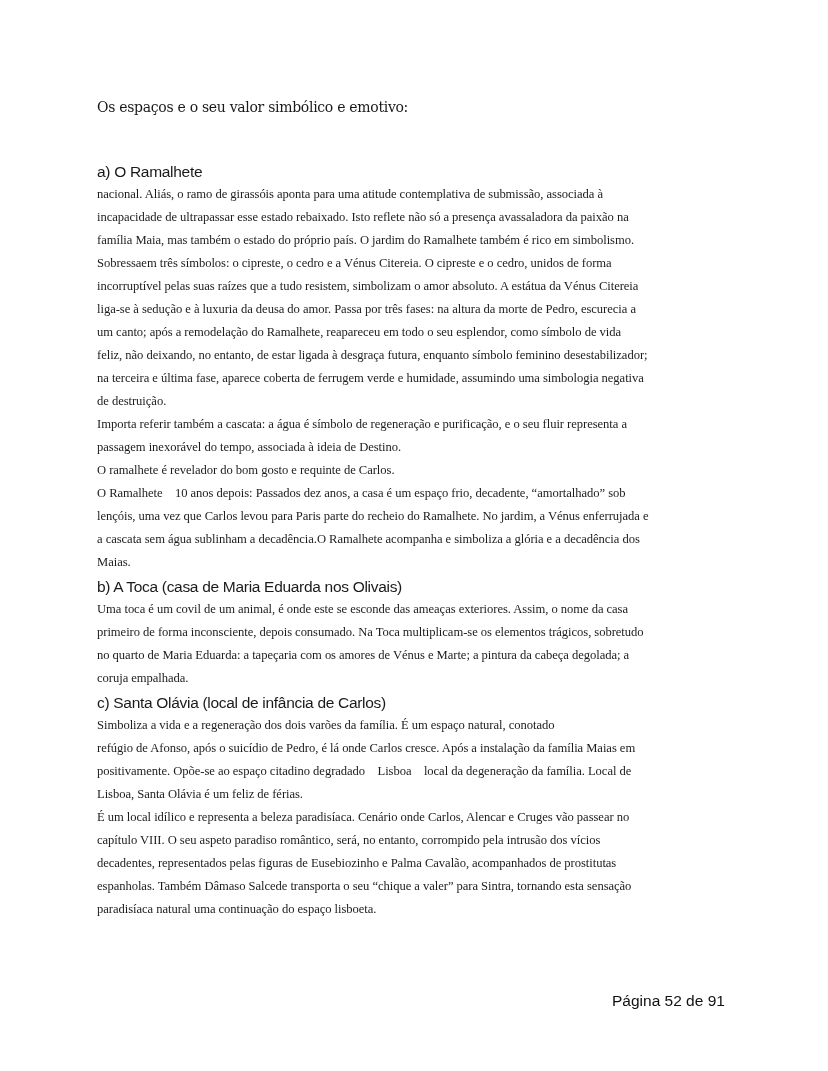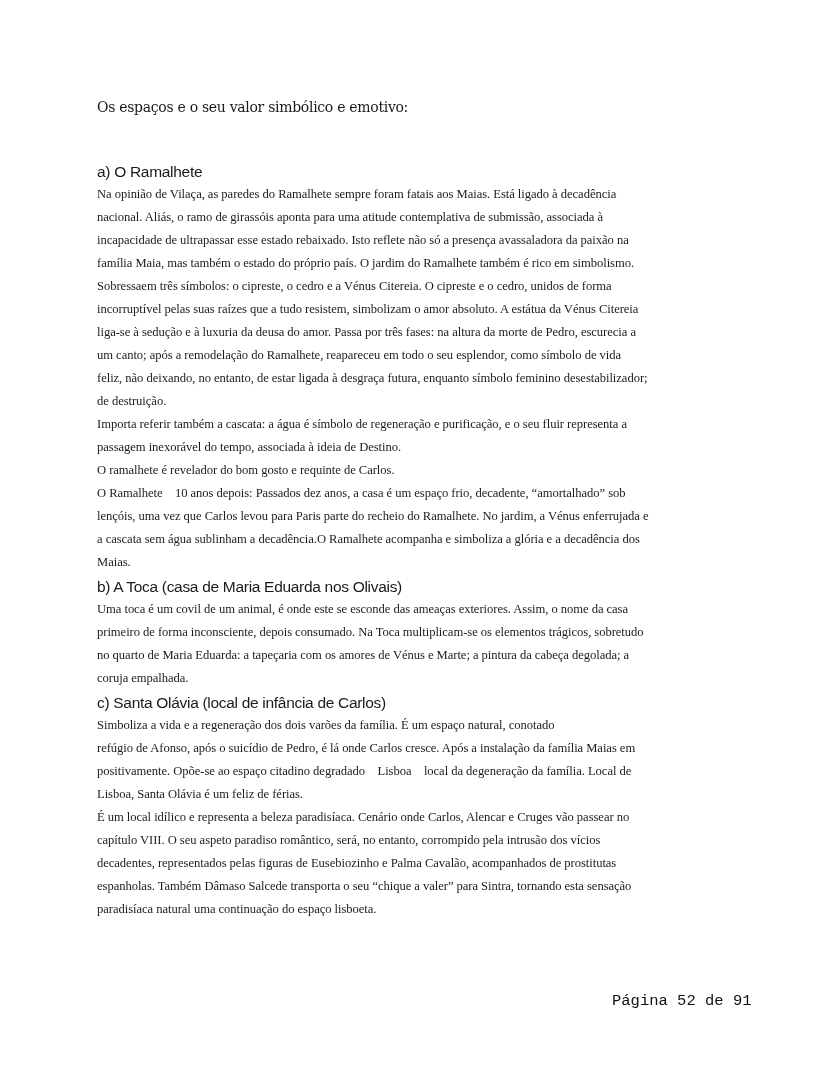--- a/index.html
+++ b/index.html
@@ -20,42 +20,42 @@
   }
   .p {
     margin: 0; font-size: 12.6px; line-height: 23px; letter-spacing: -0.05px;
     text-align: left; white-space: nowrap;
   }
   .p span { display: block; }
   .sec-b { margin-top: 1px; }
   .sec-c { margin-top: 1px; }
   .footer {
     position: absolute; left: 612px; top: 992px;
-    font-family: Liberation Mono, monospace; font-size: 15.5px; color: #111;
+    font-family: Liberation Sans, sans-serif; font-size: 15.5px; color: #111;
   }
 </style>
 </head>
 <body>
 
 <div class="page">
   <h1 class="title">Os espaços e o seu valor simbólico e emotivo:</h1>
 
   <div class="content">
     <section>
       <h2 class="h">a) O Ramalhete</h2>
       <p class="p">
-        <span>Na opinião de Vilaça, as paredes do Ramalhete sempre foram fatais aos Maias. Está ligado à decadência</span>
         <span>nacional. Aliás, o ramo de girassóis aponta para uma atitude contemplativa de submissão, associada à</span>
         <span>incapacidade de ultrapassar esse estado rebaixado. Isto reflete não só a presença avassaladora da paixão na</span>
         <span>família Maia, mas também o estado do próprio país. O jardim do Ramalhete também é rico em simbolismo.</span>
         <span>Sobressaem três símbolos: o cipreste, o cedro e a Vénus Citereia. O cipreste e o cedro, unidos de forma</span>
         <span>incorruptível pelas suas raízes que a tudo resistem, simbolizam o amor absoluto. A estátua da Vénus Citereia</span>
         <span>liga-se à sedução e à luxuria da deusa do amor. Passa por três fases: na altura da morte de Pedro, escurecia a</span>
         <span>um canto; após a remodelação do Ramalhete, reapareceu em todo o seu esplendor, como símbolo de vida</span>
         <span>feliz, não deixando, no entanto, de estar ligada à desgraça futura, enquanto símbolo feminino desestabilizador;</span>
+        <span>na terceira e última fase, aparece coberta de ferrugem verde e humidade, assumindo uma simbologia negativa</span>
         <span>de destruição.</span>
         <span>Importa referir também a cascata: a água é símbolo de regeneração e purificação, e o seu fluir representa a</span>
         <span>passagem inexorável do tempo, associada à ideia de Destino.</span>
         <span>O ramalhete é revelador do bom gosto e requinte de Carlos.</span>
         <span style="white-space:pre">O Ramalhete    10 anos depois: Passados dez anos, a casa é um espaço frio, decadente, “amortalhado” sob</span>
         <span>lençóis, uma vez que Carlos levou para Paris parte do recheio do Ramalhete. No jardim, a Vénus enferrujada e</span>
         <span>a cascata sem água sublinham a decadência.O Ramalhete acompanha e simboliza a glória e a decadência dos</span>
         <span>Maias.</span>
       </p>
     </section>

